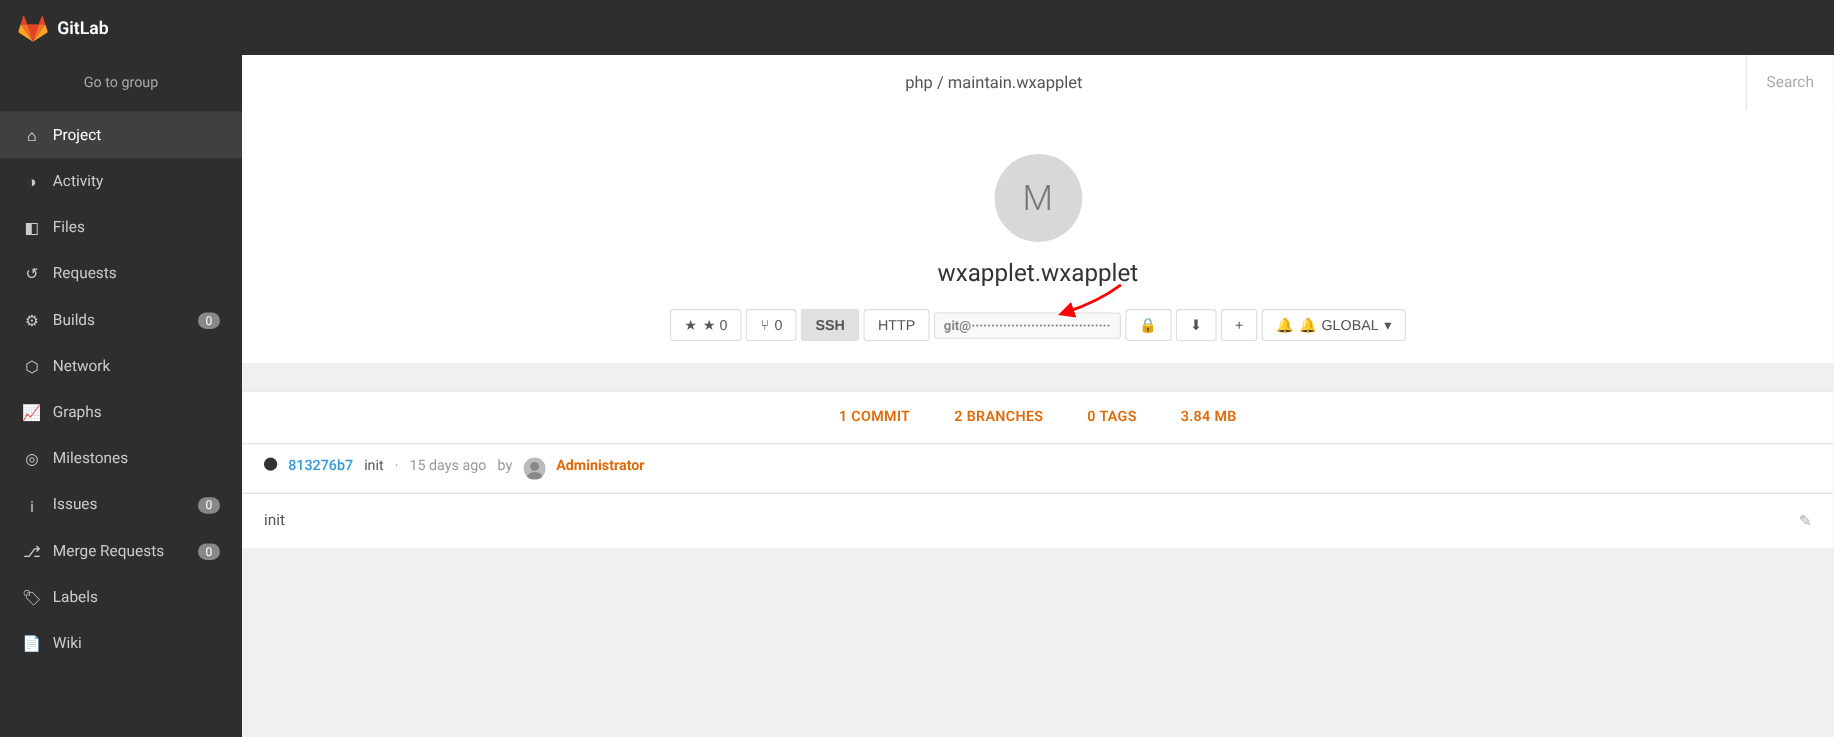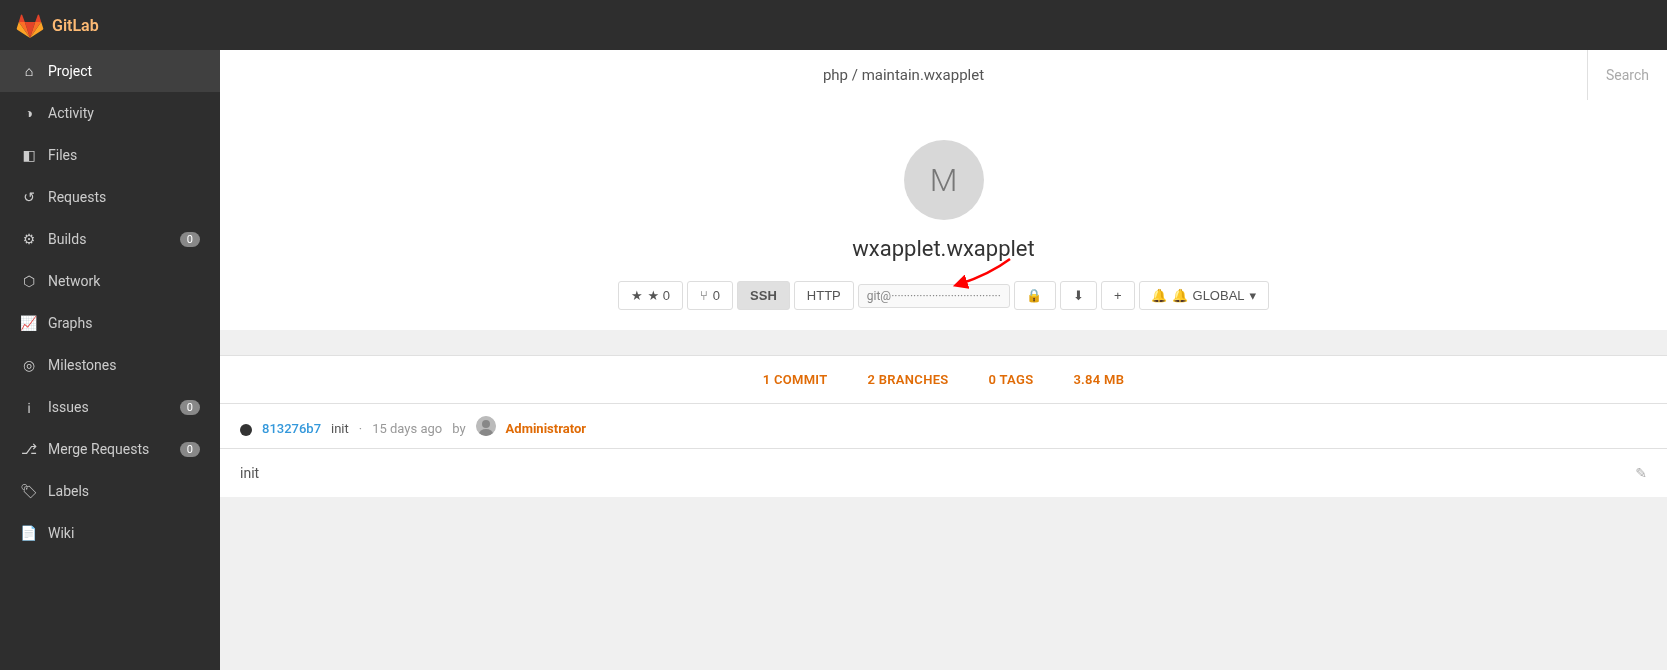--- a/index.html
+++ b/index.html
@@ -16,21 +16,21 @@
       position: fixed;
       top: 0;
       left: 0;
       right: 0;
       z-index: 100;
     }
     .gitlab-logo {
       display: flex;
       align-items: center;
       gap: 8px;
-      color: #fdba74;
+      color: #ffffff;
       font-size: 16px;
       font-weight: 600;
     }
     .fox-icon {
       width: 28px;
       height: 28px;
     }
     .breadcrumb-area {
       margin-left: 220px;
       color: #555;
@@ -158,20 +158,21 @@
       display: flex;
       align-items: center;
       border: 1px solid #ddd;
       border-radius: 3px;
       padding: 4px 8px;
       font-size: 12px;
       color: #555;
       background: #f9f9f9;
       max-width: 240px;
       overflow: hidden;
+      font-weight: bold;
     }
     .git-url-text {
       max-width: 180px;
       overflow: hidden;
       text-overflow: ellipsis;
       white-space: nowrap;
       color: #888;
       font-size: 12px;
     }
 
@@ -200,21 +201,21 @@
       text-transform: uppercase;
       letter-spacing: 0.3px;
     }
 
     
     .commit-bar {
       background: #fff;
       border-top: 1px solid #e0e0e0;
       padding: 12px 20px;
       display: flex;
-      align-items: flex-end;
+      align-items: flex-start;
       gap: 10px;
       font-size: 13px;
       color: #555;
     }
     .commit-dot {
       width: 12px;
       height: 12px;
       border-radius: 50%;
       background: #333;
       flex-shrink: 0;
@@ -262,20 +263,21 @@
       <path fill="#fca326" d="M32.4 14.1l2.6 8a1.7 1.7 0 01-.6 1.9L18 34.7z"></path>
       <path fill="#e24329" d="M32.4 14.1h-7.7l3.3-9a.9.9 0 011.7 0z"></path>
     </svg>
     <span>GitLab</span>
   </div>
 </div>
 
 <div class="layout">
 
   <div class="sidebar">
+    <a class="sidebar-go-group">Go to group</a>
 
     <div class="sidebar-item active">
       <span class="icon">⌂</span>
       <span>Project</span>
     </div>
     <div class="sidebar-item">
       <span class="icon">◑</span>
       <span>Activity</span>
     </div>
     <div class="sidebar-item">

